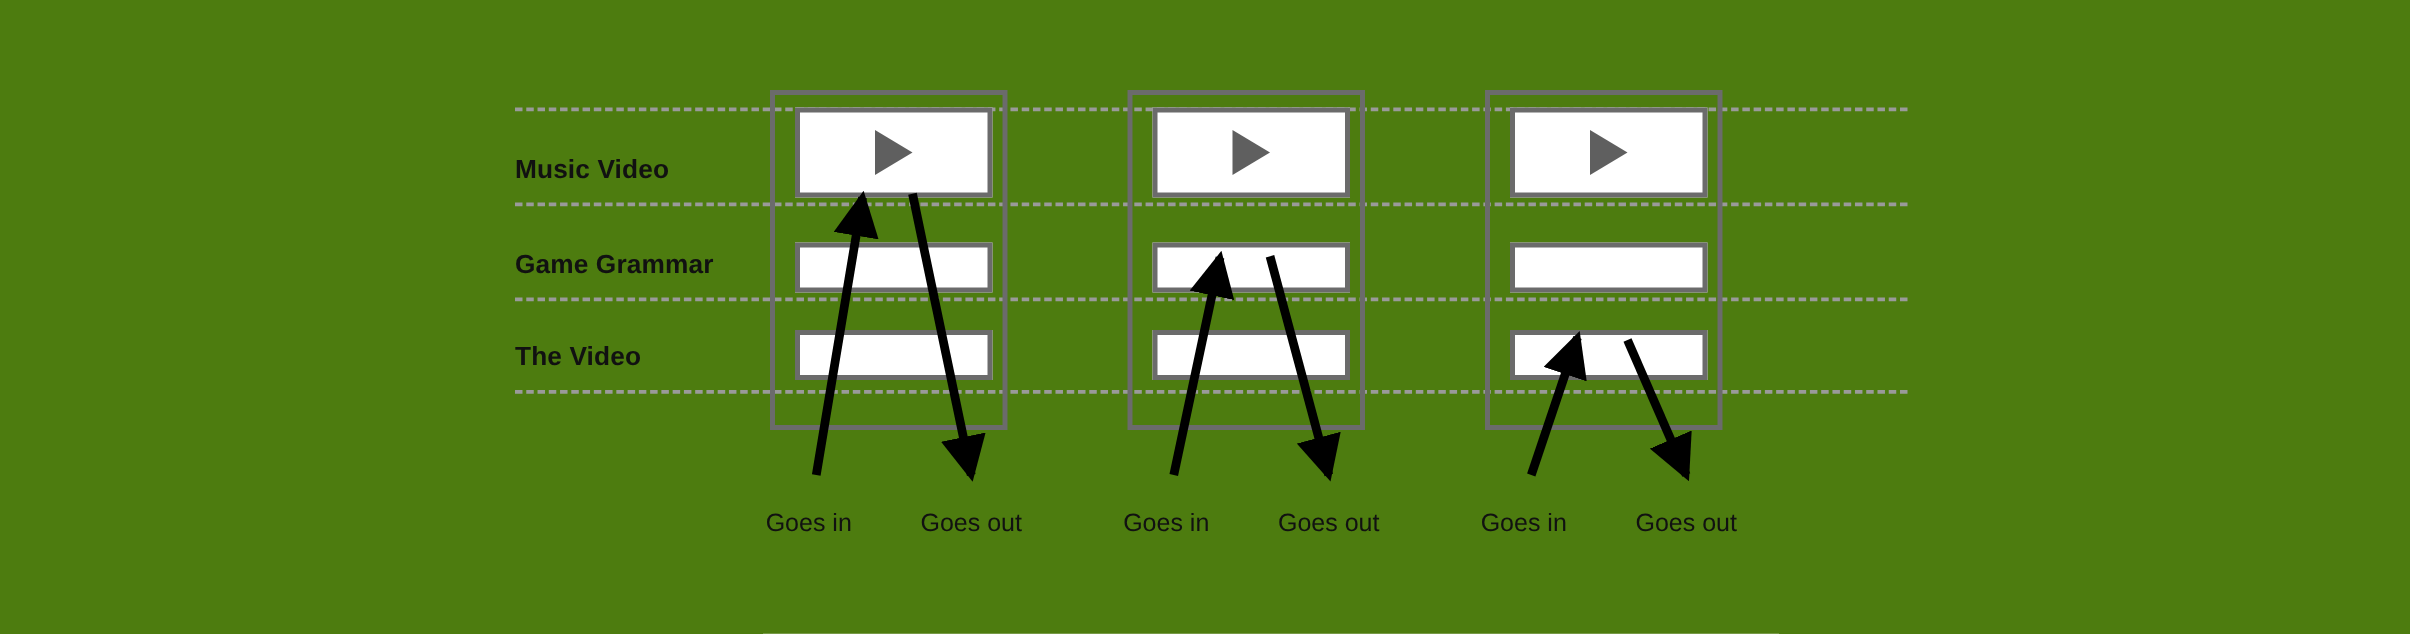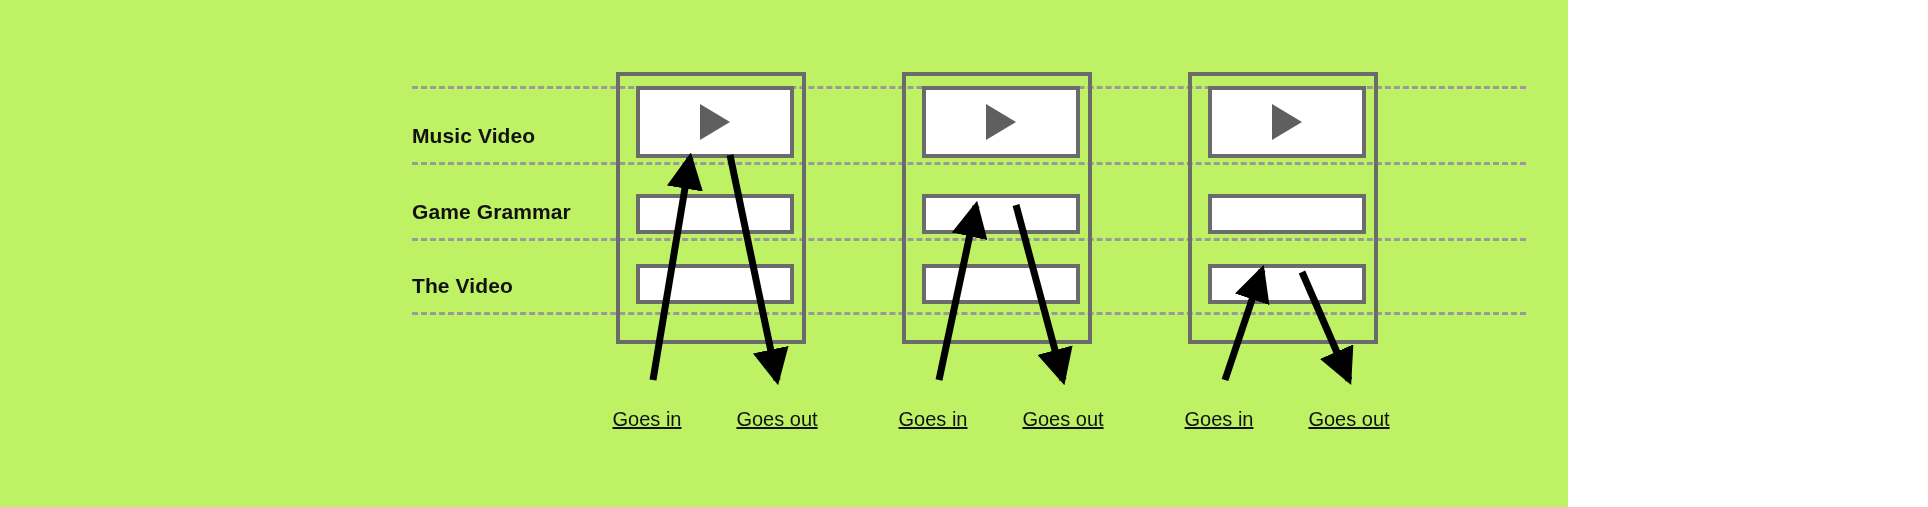--- a/index.html
+++ b/index.html
@@ -8,23 +8,23 @@
     background: #ffffff;
   }
   body {
     width: 1928px;
     height: 507px;
     font-family: "Liberation Sans", sans-serif;
     overflow: hidden;
   }
   #diagram-root {
     position: relative;
-    width: 1568px;
+    width: 1928px;
     height: 507px;
-    background: #bef264;
+    background: #4d7c0f;
   }
 
   
   .guide-line {
     position: absolute;
     left: 412px;
     width: 1114px;
     height: 0;
     border-top: 3px dashed #9a9a9a;
   }
@@ -101,21 +101,20 @@
 
   
   .flow-caption {
     position: absolute;
     top: 408px;
     font-size: 20px;
     color: #111111;
     white-space: nowrap;
     text-align: left;
     transform: translateX(-50%);
-    text-decoration: underline;
   }
 </style>
 </head>
 <body>
 
 <div id="diagram-root">
 
   <div class="guide-line" style="top:86px"></div>
   <div class="guide-line" style="top:162px"></div>
   <div class="guide-line" style="top:238px"></div>

